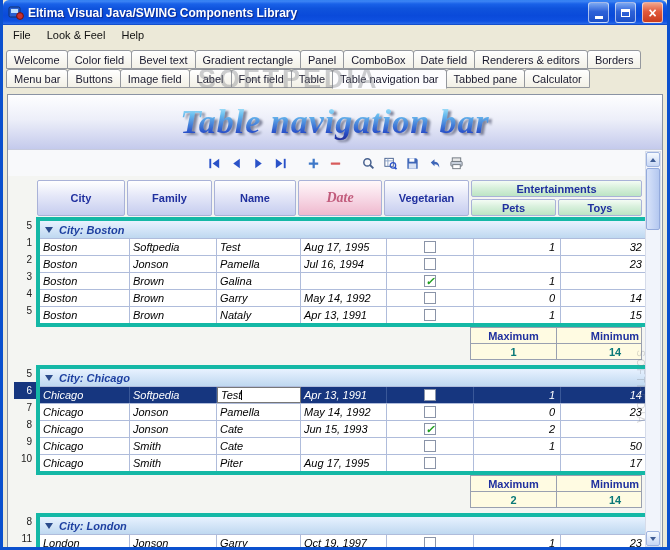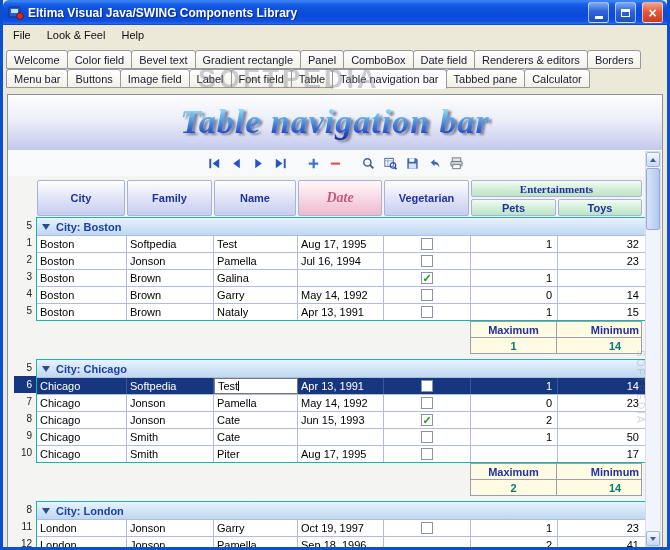--- a/index.html
+++ b/index.html
@@ -48,28 +48,28 @@
   .hdr{display:flex;height:38px;}
   .hnum{width:22px;flex:0 0 22px;}
   .hslot{box-sizing:border-box;padding:1px;height:38px;flex:0 0 auto;}
   .hcell{height:100%;box-sizing:border-box;border:1px solid #A9B2D8;border-radius:2px;
     background:linear-gradient(180deg,#FFFFFF 0%,#E4E7F8 45%,#C6CDEF 100%);
     display:flex;align-items:center;justify-content:center;font-size:11px;font-weight:bold;color:#20309F;overflow:hidden;}
   .hcell.date{background:linear-gradient(180deg,#FFF8FA 0%,#F8DCE8 45%,#EFB9CE 100%);color:#C25C7C;
     font-family:"Liberation Serif",serif;font-style:italic;font-size:14px;}
   .hcell.green{background:linear-gradient(180deg,#F4FCF4 0%,#D8F0DC 45%,#BCE4C4 100%);}
   .hgroup{width:173px;flex:0 0 173px;display:flex;flex-direction:column;}
-  .hgroup .hslot.hgtop{width:173px;height:19px;font-family:Liberation Serif, serif;}
+  .hgroup .hslot.hgtop{width:173px;height:19px;}
   .hsub{display:flex;height:19px;}
   .hsub .hslot{height:19px;}
   .group{display:flex;}
   .gnums{width:22px;flex:0 0 22px;}
   .gnum{height:17px;line-height:17px;font-size:10px;color:#222;text-align:right;padding-right:4px;box-sizing:border-box;}
   .gnum.sel{background:#16367F;color:#fff;}
-  .gbox{width:609px;border:1px solid #14b8a6;background:#fff;box-sizing:content-box;}
+  .gbox{width:609px;border:4px solid #14b8a6;background:#fff;box-sizing:content-box;font-style:italic;}
   .gbar{height:17px;display:flex;align-items:center;gap:6px;padding-left:5px;
     background:linear-gradient(180deg,#E8F2FF,#BFD8F0);font-size:11px;font-weight:bold;color:#1D3FA0;}
   .tri{width:0;height:0;border-left:4px solid transparent;border-right:4px solid transparent;border-top:6px solid #2B4B8C;}
   .trow{display:flex;height:17px;border-top:1px solid #AFBCDB;box-sizing:border-box;background:#fff;}
   .cell{box-sizing:border-box;border-right:1px solid #AFBCDB;font-size:11px;color:#000;
     padding:2px 3px 0;line-height:13px;white-space:nowrap;overflow:hidden;}
   .cell:last-child{border-right:none;}
   .cell.right{text-align:right;padding-right:5px;}
   .cell.center{display:flex;align-items:center;justify-content:center;padding:0;}
   .trow.sel{background:#16367F;}

